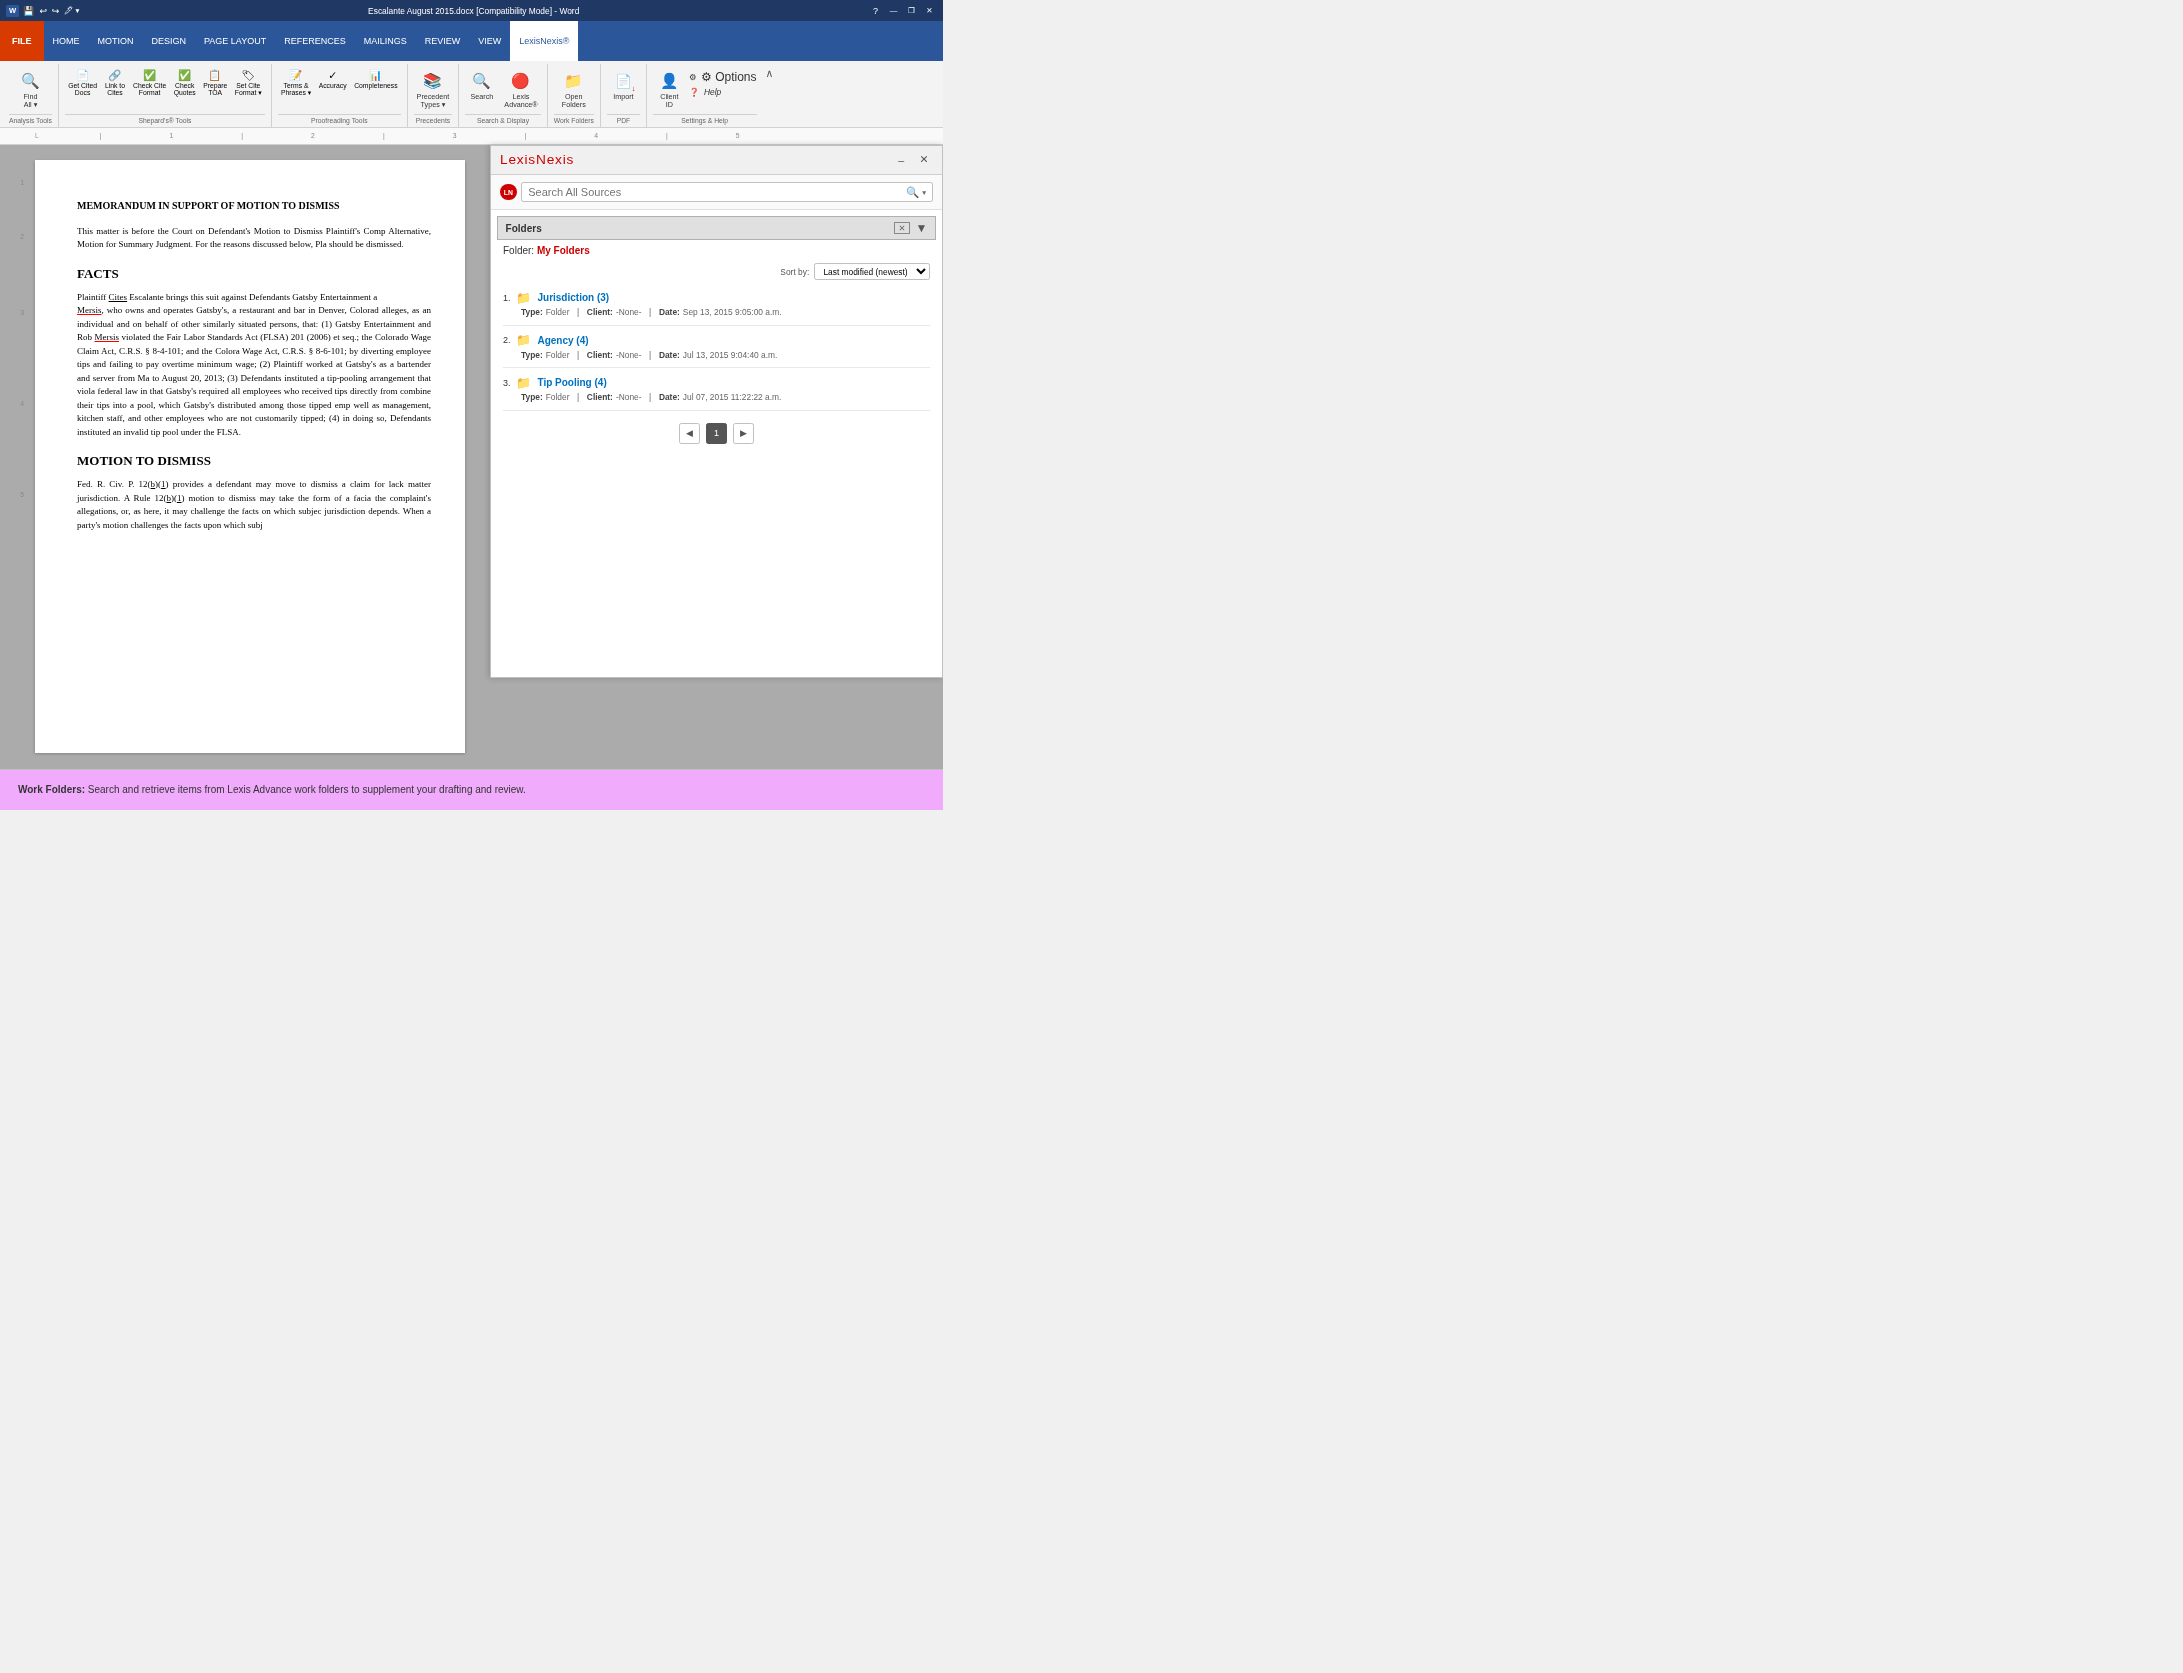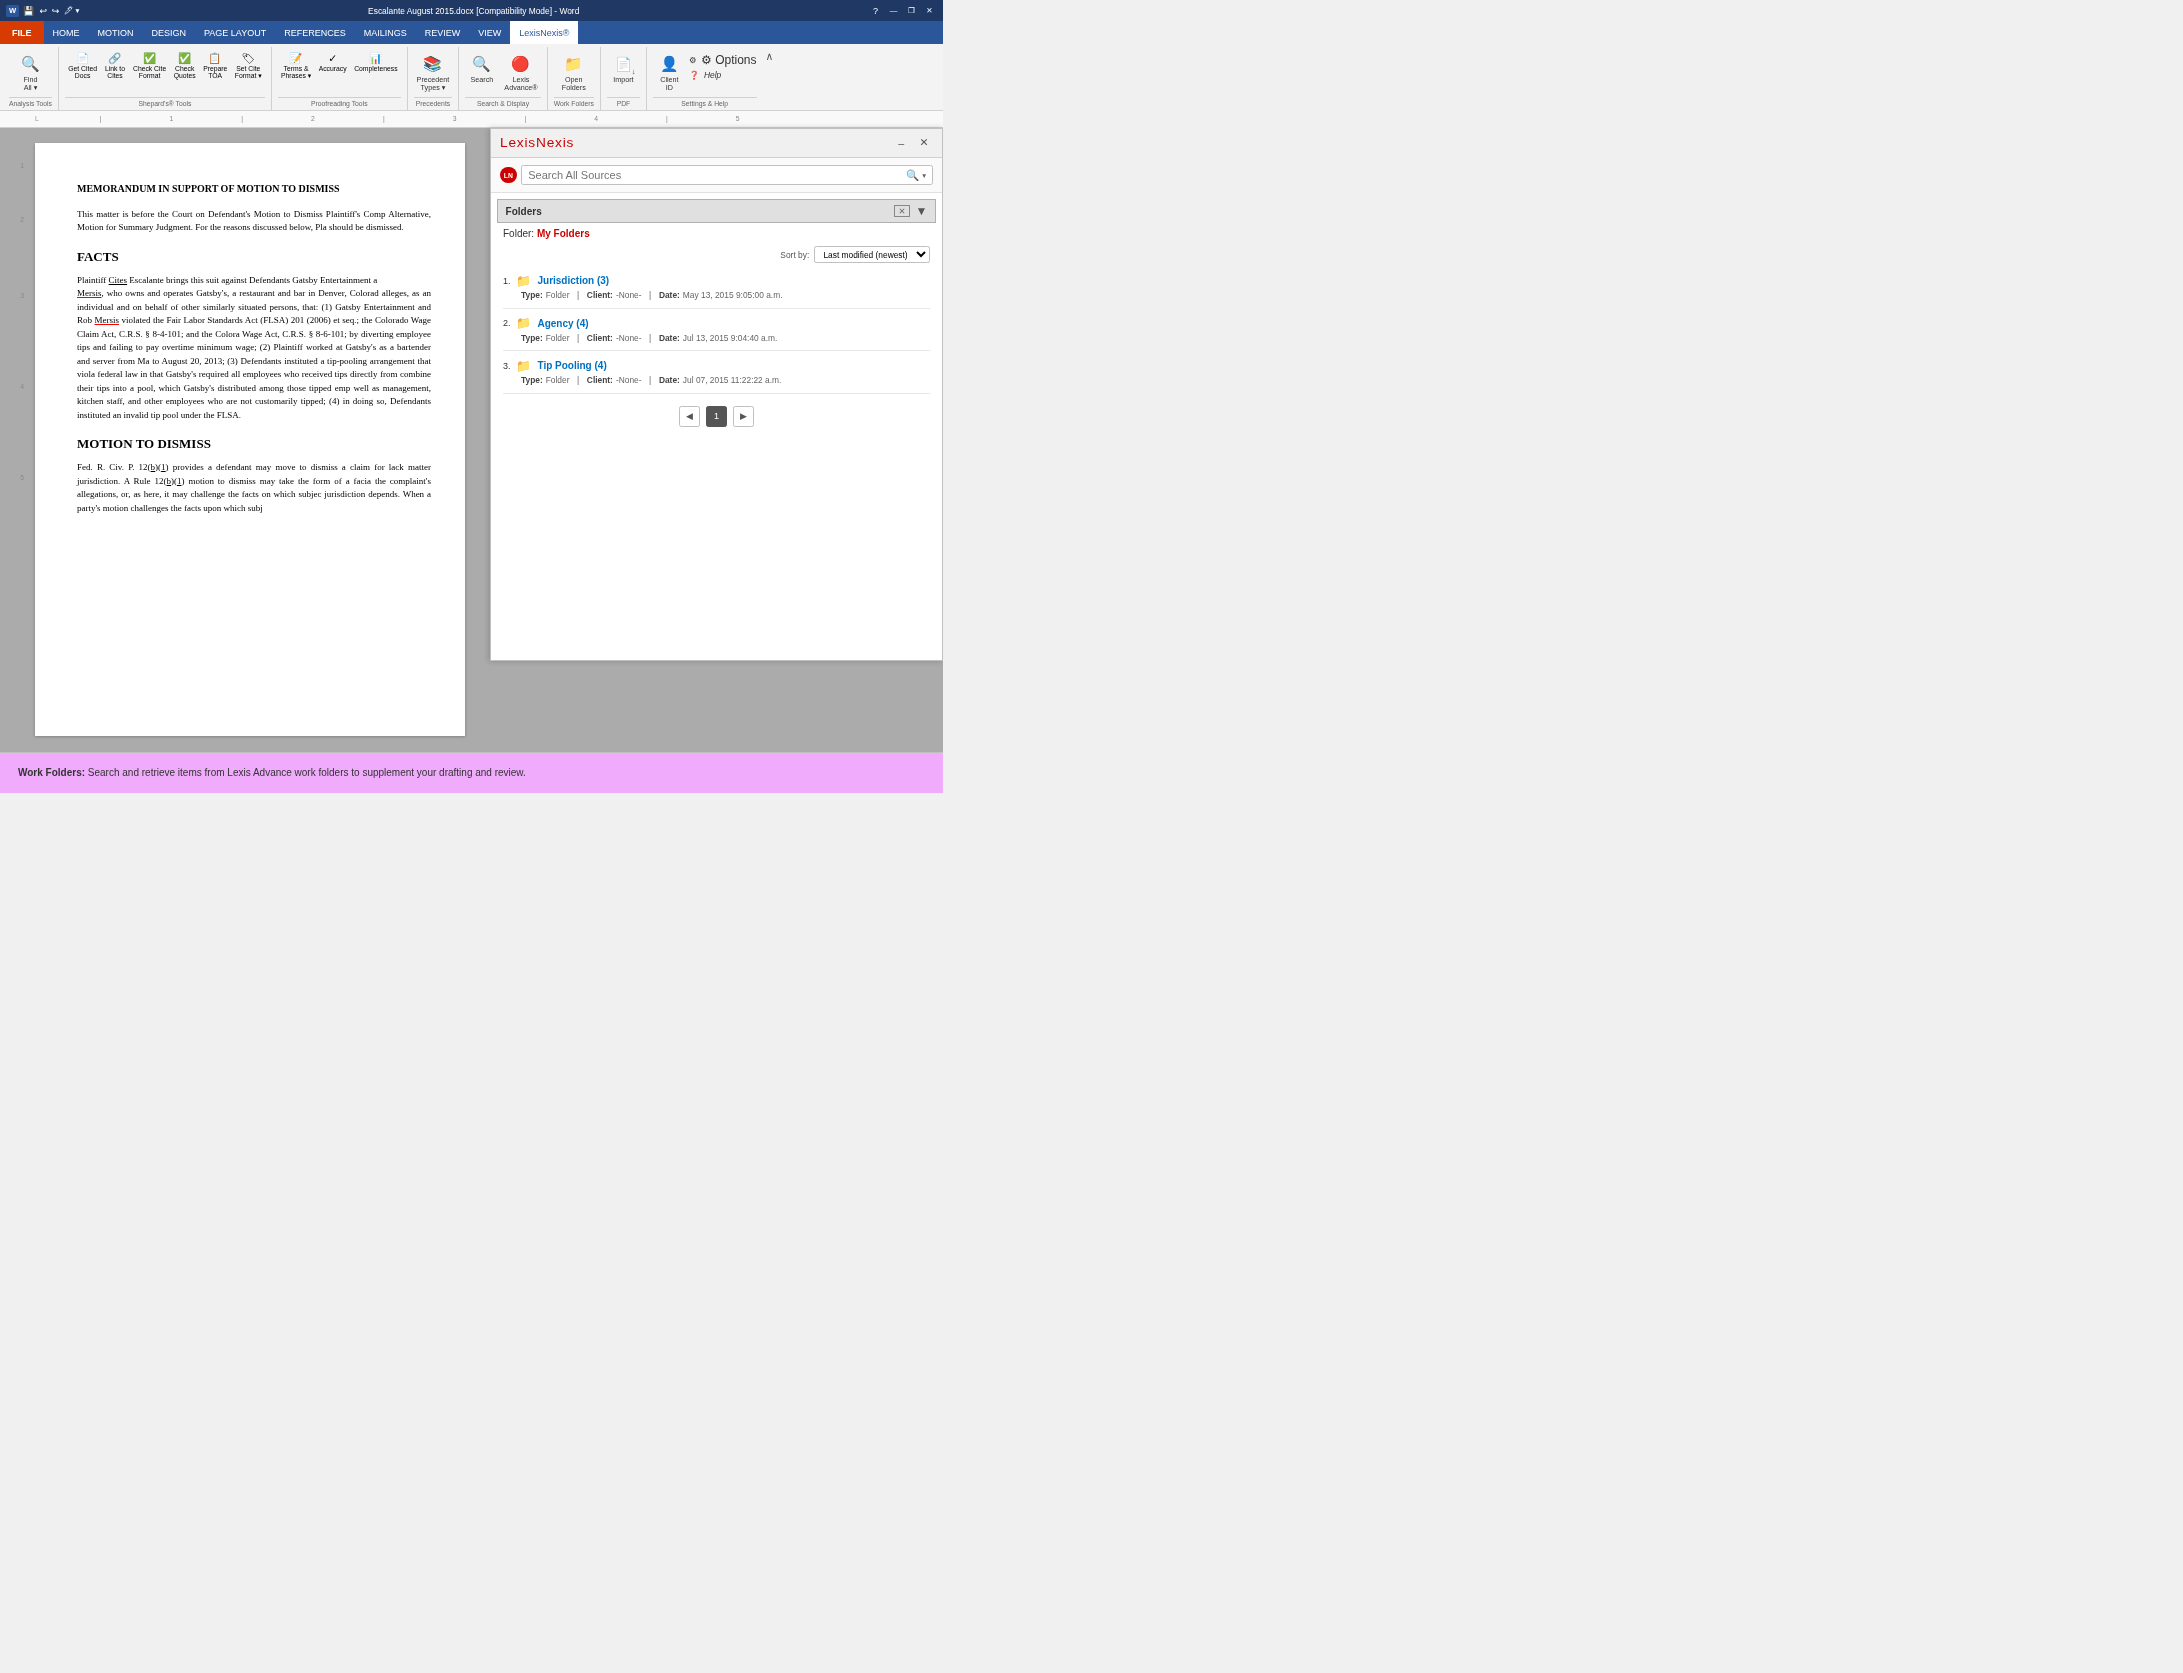--- a/index.html
+++ b/index.html
@@ -46,21 +46,21 @@
       align-items: center;
       justify-content: center;
       font-size: 7.6px;
       cursor: pointer;
       color: white;
     }
 
     
     .menu-bar {
       background: #2b579a;
-      height: 23px;
+      height: 40px;
       display: flex;
       align-items: center;
     }
     .file-btn {
       background: #d83b01;
       color: white;
       padding: 0 12px;
       height: 100%;
       display: flex;
       align-items: center;
@@ -714,21 +714,21 @@
             <span>Folder</span>
           </span>
           <span>|</span>
           <span class="folder-meta-item">
             <span class="folder-meta-label">Client:</span>
             <span>-None-</span>
           </span>
           <span>|</span>
           <span class="folder-meta-item">
             <span class="folder-meta-label">Date:</span>
-            <span>May 13, 2015 9:05:00 a.m.</span>
+            <span>Sep 13, 2015 9:05:00 a.m.</span>
           </span>
         </div>
       </div>
 
       <div class="folder-item">
         <div class="folder-item-header">
           <span class="folder-num">2.</span>
           <span class="folder-icon">📁</span>
           <span class="folder-name">Agency (4)</span>
         </div>

